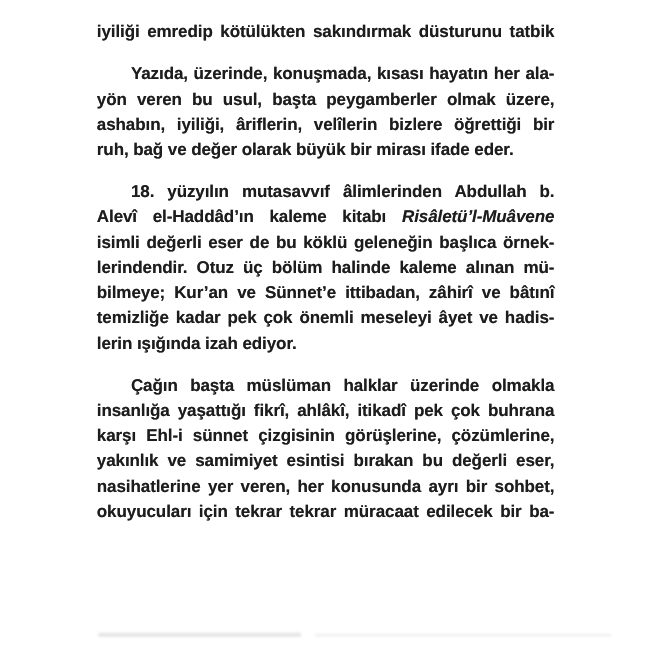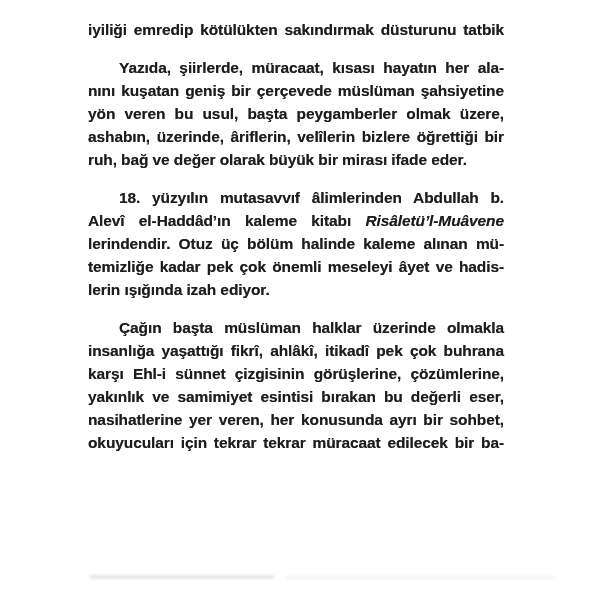--- a/index.html
+++ b/index.html
@@ -54,30 +54,31 @@
   .smudge-b { left: 286px; top: 576px; width: 270px; height: 3px; opacity: 0.5; }
 </style>
 </head>
 <body>
 
 <div class="page-text">
     <div class="paragraph">
       <div class="line just"><span>iyiliği emredip kötülükten sakındırmak düsturunu tatbik</span></div>
     </div>
     <div class="paragraph">
-      <div class="line just first"><span>Yazıda, şiirlerde, müracaat, kısası hayatın her ala-</span></div>
-      <div class="line just"><span>nını kuşatan geniş bir çerçevede müslüman şahsiyetine</span></div>
+      <div class="line just first"><span>Yazıda, üzerinde, konuşmada, kısası hayatın her ala-</span></div>
       <div class="line just"><span>yön veren bu usul, başta peygamberler olmak üzere,</span></div>
-      <div class="line just"><span>ashabın, üzerinde, âriflerin, velîlerin bizlere öğrettiği bir</span></div>
+      <div class="line just"><span>ashabın, iyiliği, âriflerin, velîlerin bizlere öğrettiği bir</span></div>
       <div class="line"><span>ruh, bağ ve değer olarak büyük bir mirası ifade eder.</span></div>
     </div>
     <div class="paragraph">
       <div class="line just first"><span>18. yüzyılın mutasavvıf âlimlerinden Abdullah b.</span></div>
       <div class="line just"><span>Alevî el-Haddâd’ın kaleme kitabı </span><span class="italic">Risâletü’l-Muâvene</span></div>
+      <div class="line just"><span>isimli değerli eser de bu köklü geleneğin başlıca örnek-</span></div>
       <div class="line just"><span>lerindendir. Otuz üç bölüm halinde kaleme alınan mü-</span></div>
+      <div class="line just"><span>bilmeye; Kur’an ve Sünnet’e ittibadan, zâhirî ve bâtınî</span></div>
       <div class="line just"><span>temizliğe kadar pek çok önemli meseleyi âyet ve hadis-</span></div>
       <div class="line"><span>lerin ışığında izah ediyor.</span></div>
     </div>
     <div class="paragraph">
       <div class="line just first"><span>Çağın başta müslüman halklar üzerinde olmakla</span></div>
       <div class="line just"><span>insanlığa yaşattığı fikrî, ahlâkî, itikadî pek çok buhrana</span></div>
       <div class="line just"><span>karşı Ehl-i sünnet çizgisinin görüşlerine, çözümlerine,</span></div>
       <div class="line just"><span>yakınlık ve samimiyet esintisi bırakan bu değerli eser,</span></div>
       <div class="line just"><span>nasihatlerine yer veren, her konusunda ayrı bir sohbet,</span></div>
       <div class="line just"><span>okuyucuları için tekrar tekrar müracaat edilecek bir ba-</span></div>

